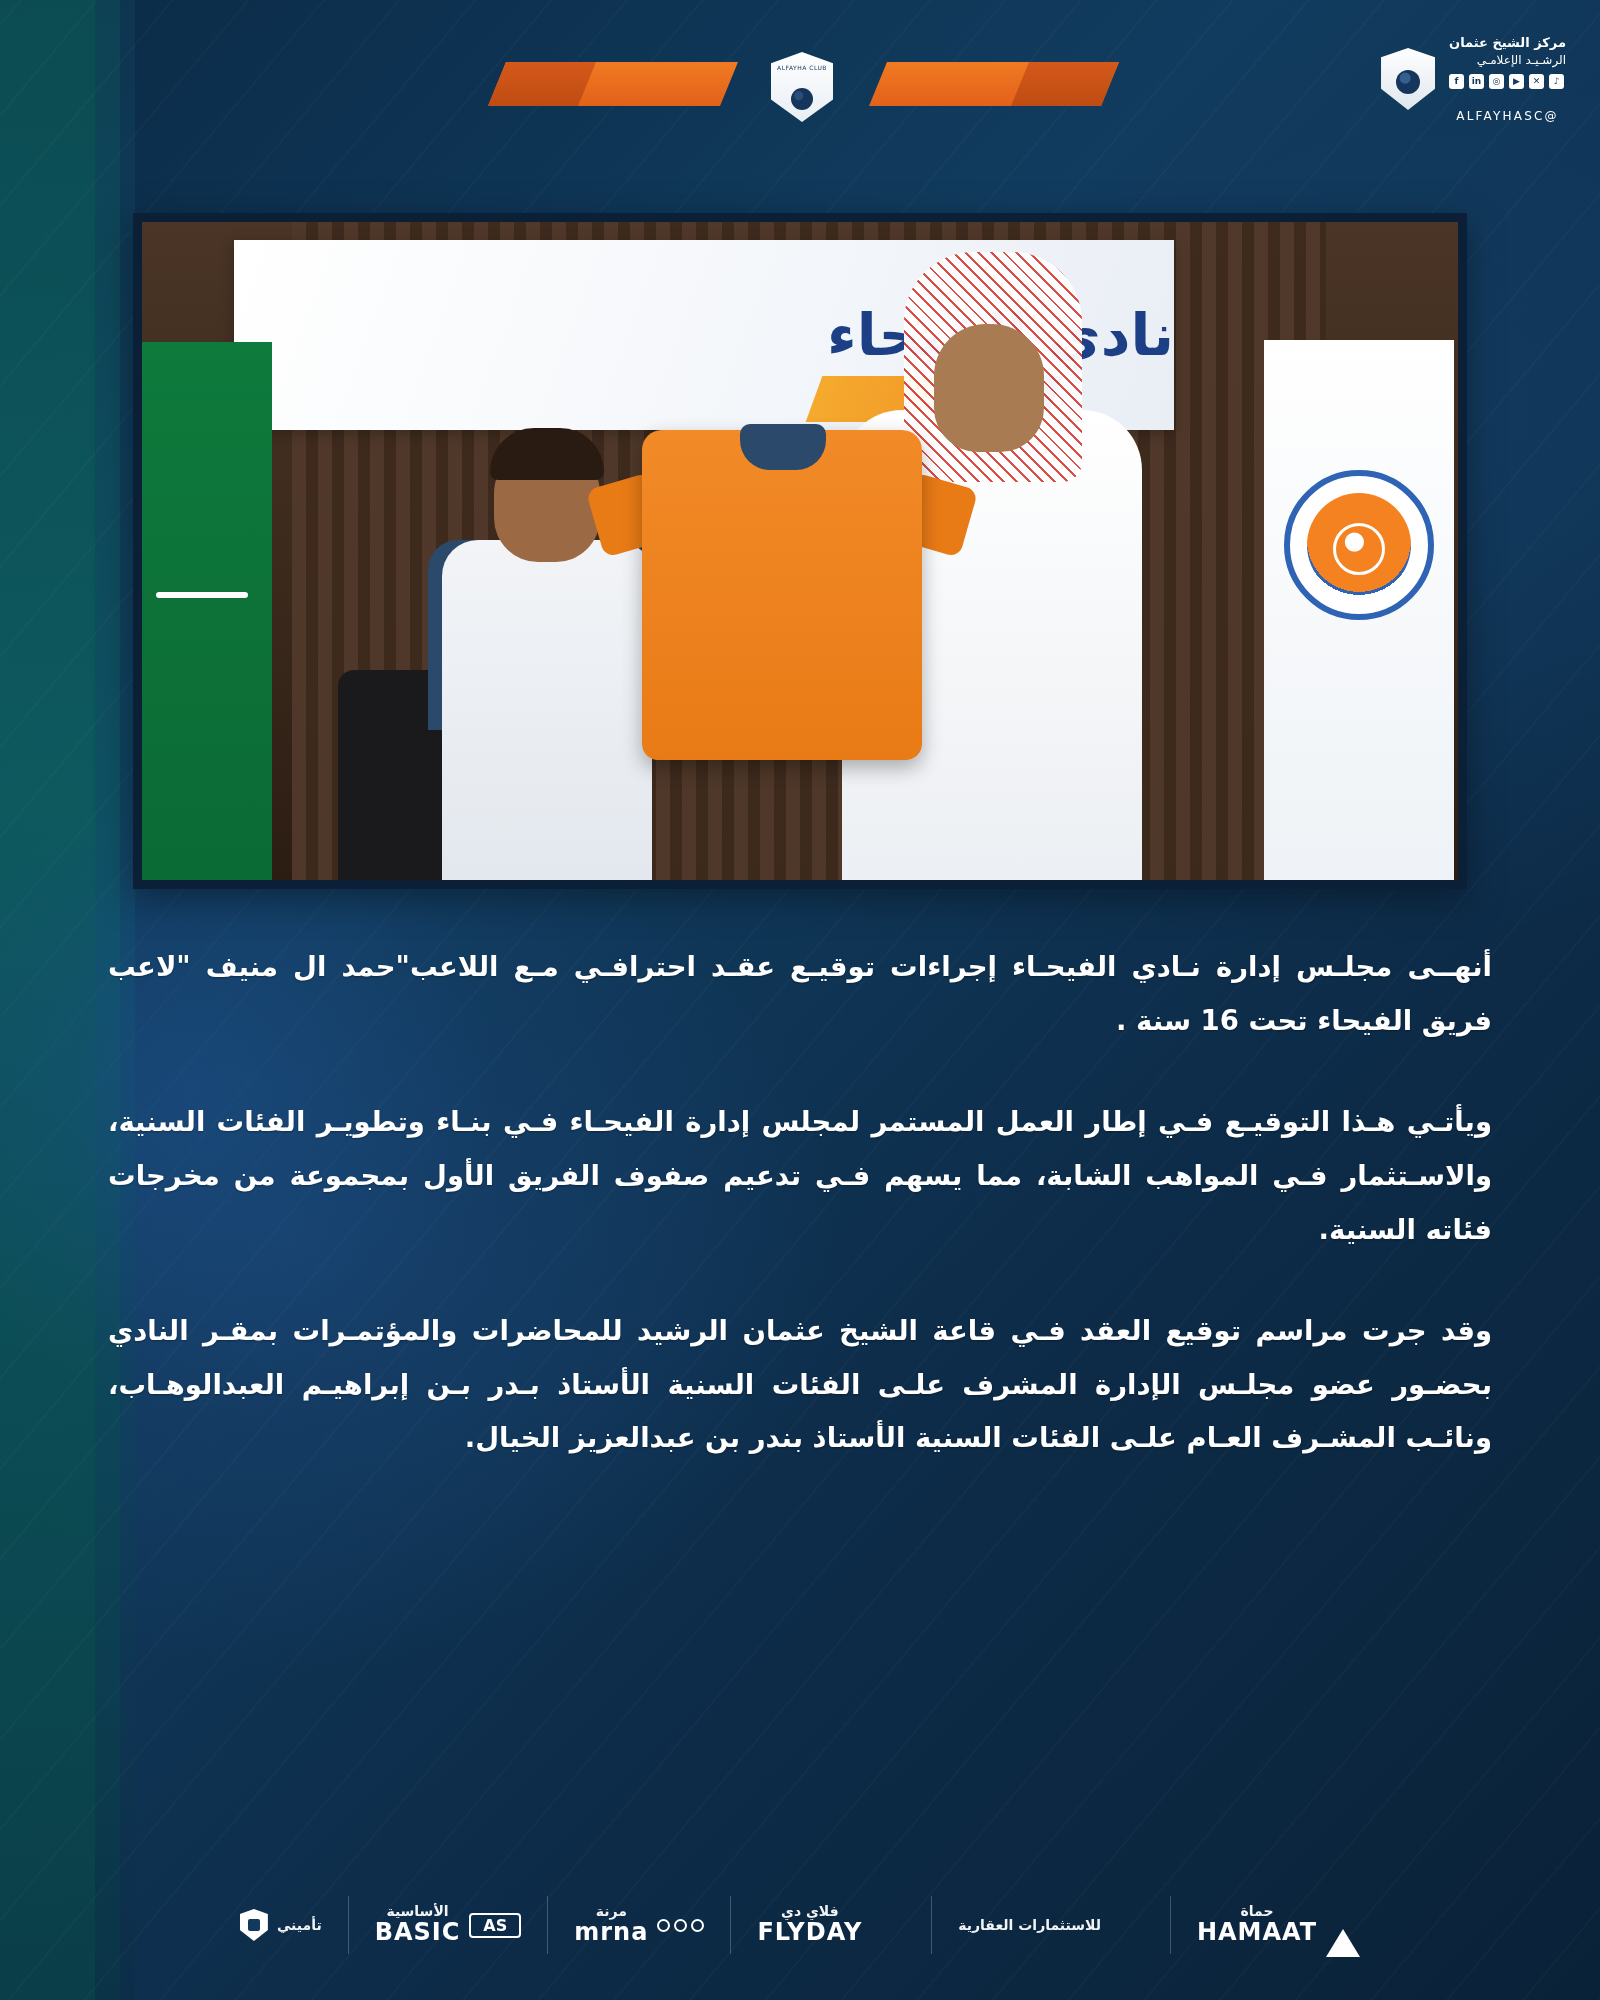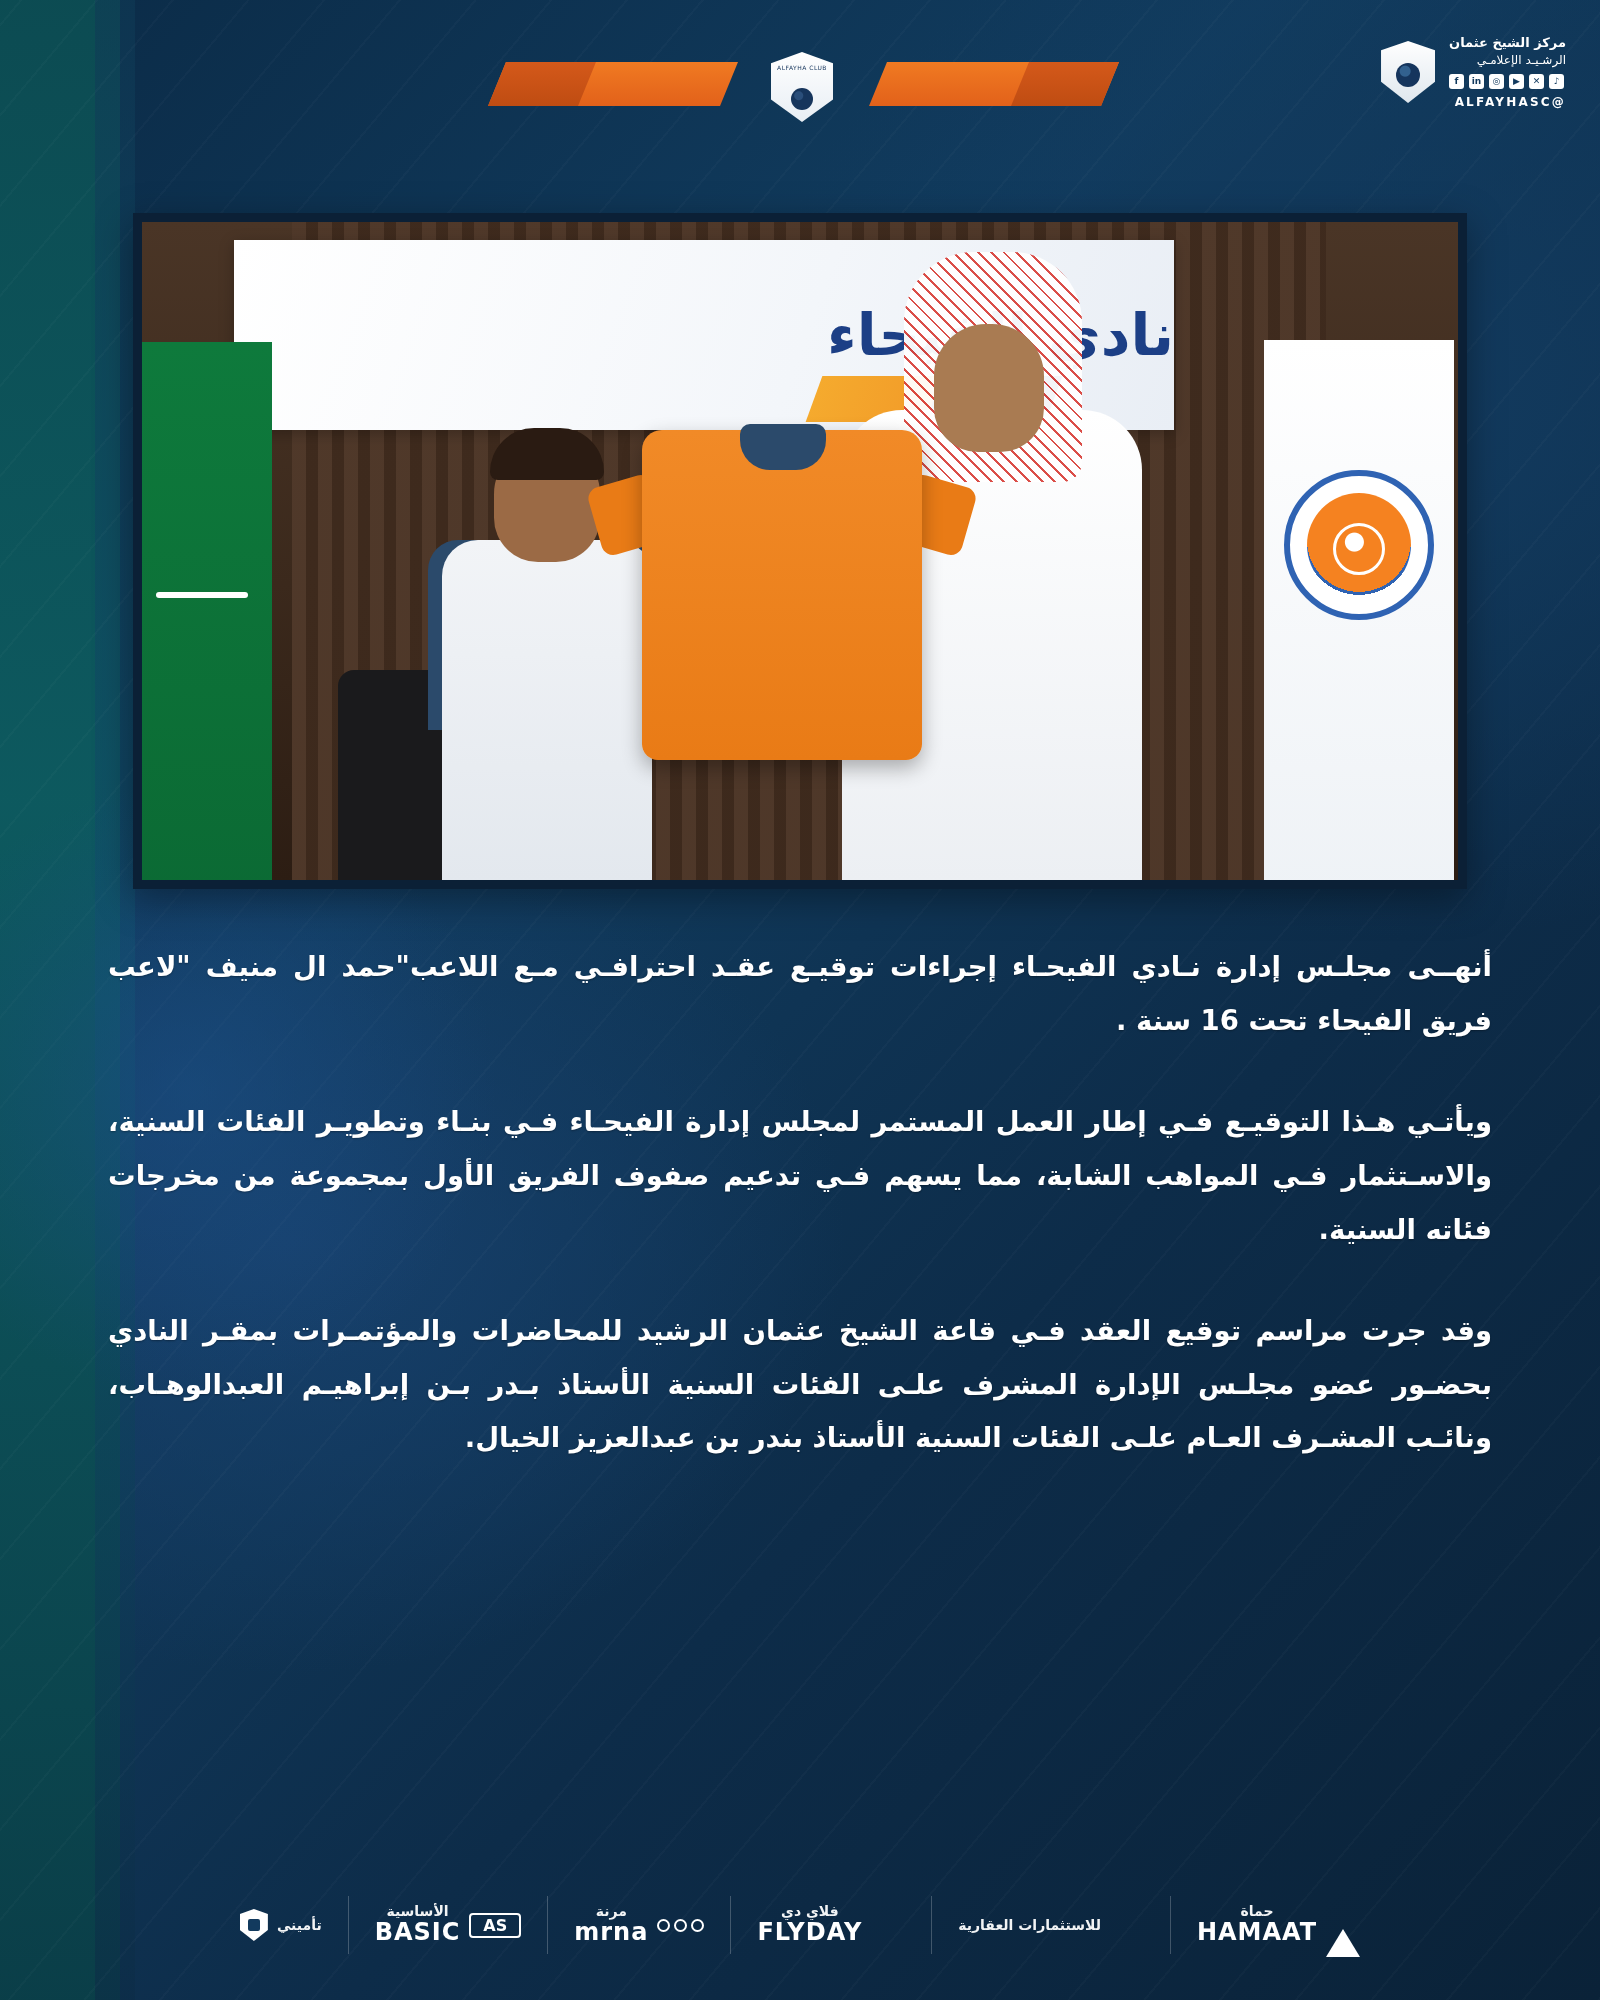--- a/index.html
+++ b/index.html
@@ -96,21 +96,21 @@
   .brand-text .l1{font-size:13px;font-weight:bold;letter-spacing:1px;}
   .brand-text .l2{font-size:12px;font-weight:normal;letter-spacing:2px;}
   .brand-socials{
     display:flex;flex-direction:row-reverse;gap:5px;justify-content:flex-start;margin-top:6px;
   }
   .sico{
     width:15px;height:15px;border-radius:3px;background:#ffffff;color:#123a5e;
     font-size:9px;display:flex;align-items:center;justify-content:center;font-weight:bold;
     font-family:"DejaVu Sans", sans-serif;
   }
-  .brand-handle{font-size:12px;letter-spacing:2.2px;margin-top:5px;color:#fff;font-weight:bold;}
+  .brand-handle{font-size:12px;letter-spacing:2.2px;margin-top:19px;color:#fff;font-weight:normal;text-align:center;}
   .brand-logo{
     width:54px;height:62px;position:relative;
   }
   .brand-logo .shield{
     width:100%;height:100%;
     background:linear-gradient(180deg,#ffffff 0%,#dfe7ee 100%);
     clip-path:polygon(50% 0,100% 15%,100% 66%,50% 100%,0 66%,0 15%);
     display:flex;align-items:center;justify-content:center;
   }
   .brand-logo .ball{

